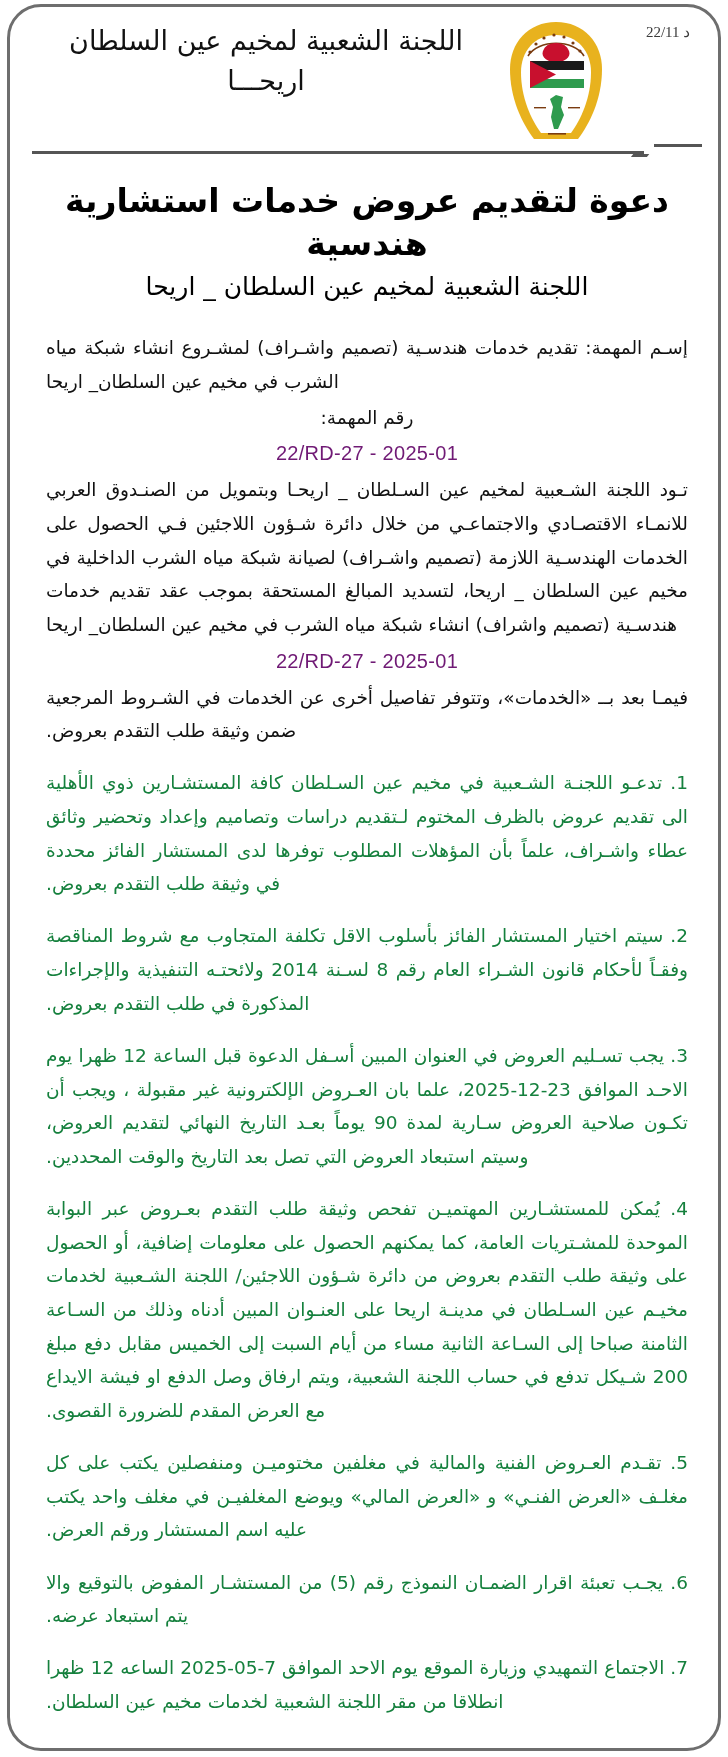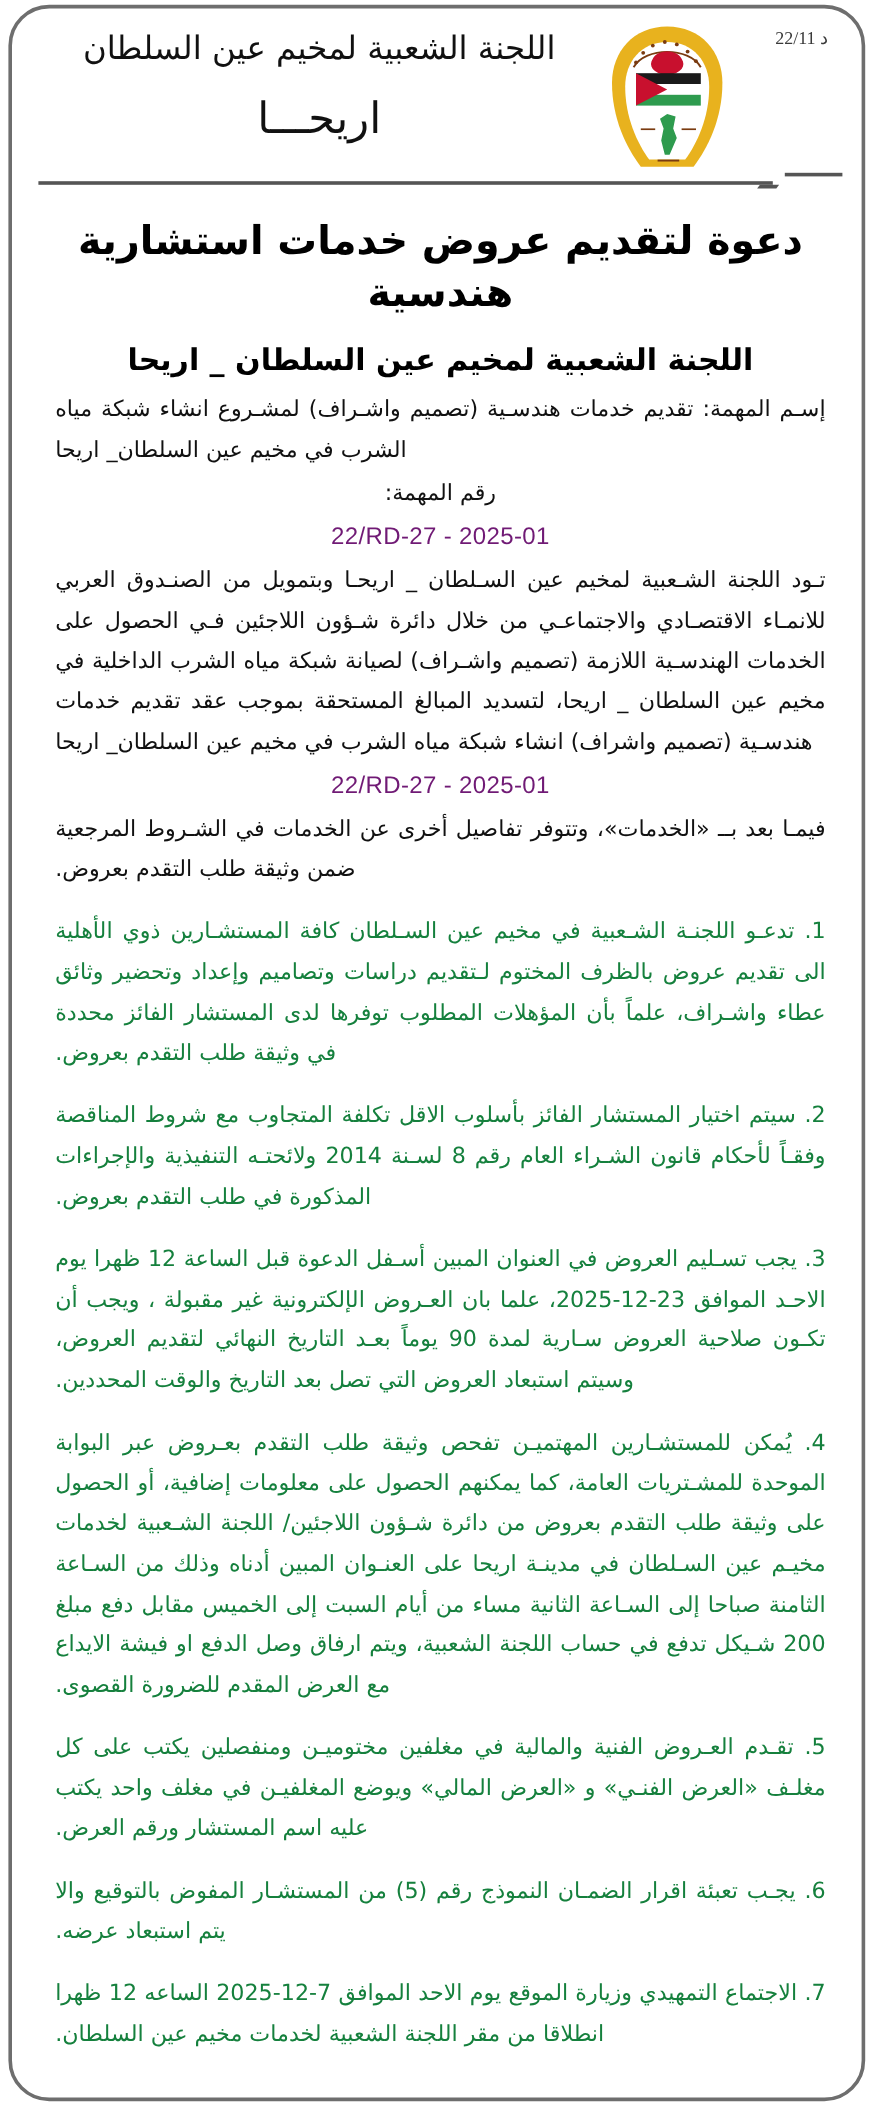--- a/index.html
+++ b/index.html
@@ -64,26 +64,26 @@
     text-align: center;
   }
   .org-line1 {
     font-size: 27px;
     color: #111;
     line-height: 1.35;
     font-weight: 400;
     letter-spacing: -0.5px;
   }
   .org-line2 {
-    font-size: 36px;
+    font-size: 27px;
     color: #111;
     line-height: 1.35;
     font-weight: 400;
     letter-spacing: 2px;
-    margin-top: 17px;
+    margin-top: 4px;
   }
   
   .logo {
     position: absolute;
     right: 84px;
     top: 2px;
     width: 116px;
     height: 122px;
   }
   .logo svg { display:block; width:116px; height:122px; }
@@ -126,30 +126,30 @@
     font-size: 33px;
     font-weight: bold;
     color: #000;
     margin-top: 22px;
     letter-spacing: -0.5px;
     line-height: 1.3;
   }
   .title-sub {
     text-align: center;
     font-size: 25px;
-    font-weight: bold;
+    font-weight: normal;
     color: #000;
-    margin-top: 18px;
+    margin-top: 5px;
     letter-spacing: -0.3px;
     line-height: 1.3;
   }
 
   
   .body-block {
-    margin-top: 9px;
+    margin-top: 28px;
     padding: 0 10px;
   }
   .para {
     font-size: 18.5px;
     line-height: 1.82;
     color: #111;
     text-align: justify;
     text-align-last: left;
     margin: 0 0 2px 0;
     letter-spacing: -0.1px;
@@ -256,20 +256,20 @@
 
         <p class="para flow">فيمـا بعد بــ «الخدمات»، وتتوفر تفاصيل أخرى عن الخدمات في الشـروط المرجعية ضمن وثيقة طلب التقدم بعروض.</p>
 
         <div class="clauses">
           <p class="clause">1. تدعـو اللجنـة الشـعبية في مخيم عين السـلطان كافة المستشـارين ذوي الأهلية الى تقديم عروض بالظرف المختوم لـتقديم دراسات وتصاميم وإعداد وتحضير وثائق عطاء واشـراف، علماً بأن المؤهلات المطلوب توفرها لدى المستشار الفائز محددة في وثيقة طلب التقدم بعروض.</p>
           <p class="clause">2. سيتم اختيار المستشار الفائز بأسلوب الاقل تكلفة المتجاوب مع شروط المناقصة وفقـاً لأحكام قانون الشـراء العام رقم 8 لسـنة 2014 ولائحتـه التنفيذية والإجراءات المذكورة في طلب التقدم بعروض.</p>
           <p class="clause">3. يجب تسـليم العروض في العنوان المبين أسـفل الدعوة قبل الساعة 12 ظهرا يوم الاحـد الموافق 23-12-2025، علما بان العـروض الإلكترونية غير مقبولة ، ويجب أن تكـون صلاحية العروض سـارية لمدة 90 يوماً بعـد التاريخ النهائي لتقديم العروض، وسيتم استبعاد العروض التي تصل بعد التاريخ والوقت المحددين.</p>
           <p class="clause">4. يُمكن للمستشـارين المهتميـن تفحص وثيقة طلب التقدم بعـروض عبر البوابة الموحدة للمشـتريات العامة، كما يمكنهم الحصول على معلومات إضافية، أو الحصول على وثيقة طلب التقدم بعروض من دائرة شـؤون اللاجئين/ اللجنة الشـعبية لخدمات مخيـم عين السـلطان في مدينـة اريحا على العنـوان المبين أدناه وذلك من السـاعة الثامنة صباحا إلى السـاعة الثانية مساء من أيام السبت إلى الخميس مقابل دفع مبلغ 200 شـيكل تدفع في حساب اللجنة الشعبية، ويتم ارفاق وصل الدفع او فيشة الايداع مع العرض المقدم للضرورة القصوى.</p>
           <p class="clause">5. تقـدم العـروض الفنية والمالية في مغلفين مختوميـن ومنفصلين يكتب على كل مغلـف «العرض الفنـي» و «العرض المالي» ويوضع المغلفيـن في مغلف واحد يكتب عليه اسم المستشار ورقم العرض.</p>
           <p class="clause">6. يجـب تعبئة اقرار الضمـان النموذج رقم (5) من المستشـار المفوض بالتوقيع والا يتم استبعاد عرضه.</p>
-          <p class="clause">7. الاجتماع التمهيدي وزيارة الموقع يوم الاحد الموافق 7-12-2025 الساعه 12 ظهرا انطلاقا من مقر اللجنة الشعبية لخدمات مخيم عين السلطان.</p>
+          <p class="clause">7. الاجتماع التمهيدي وزيارة الموقع يوم الاحد الموافق 7-05-2025 الساعه 12 ظهرا انطلاقا من مقر اللجنة الشعبية لخدمات مخيم عين السلطان.</p>
 
         </div>
 
       </div>
     </div>
   </div>
 </div>
 
 </body></html>

